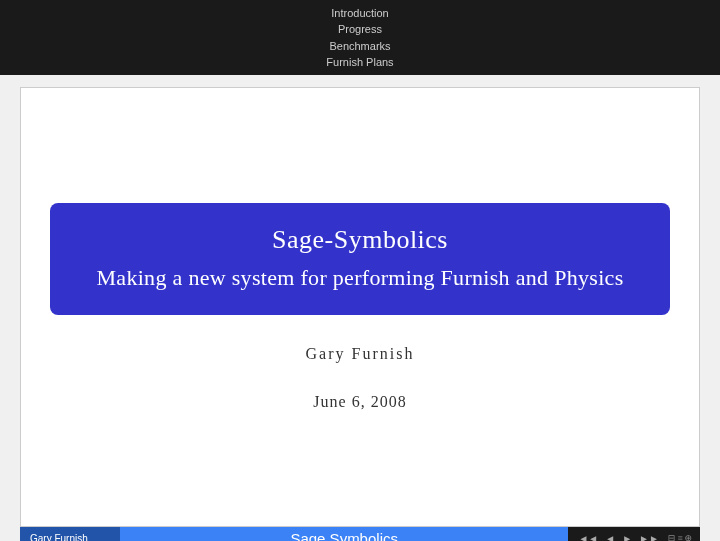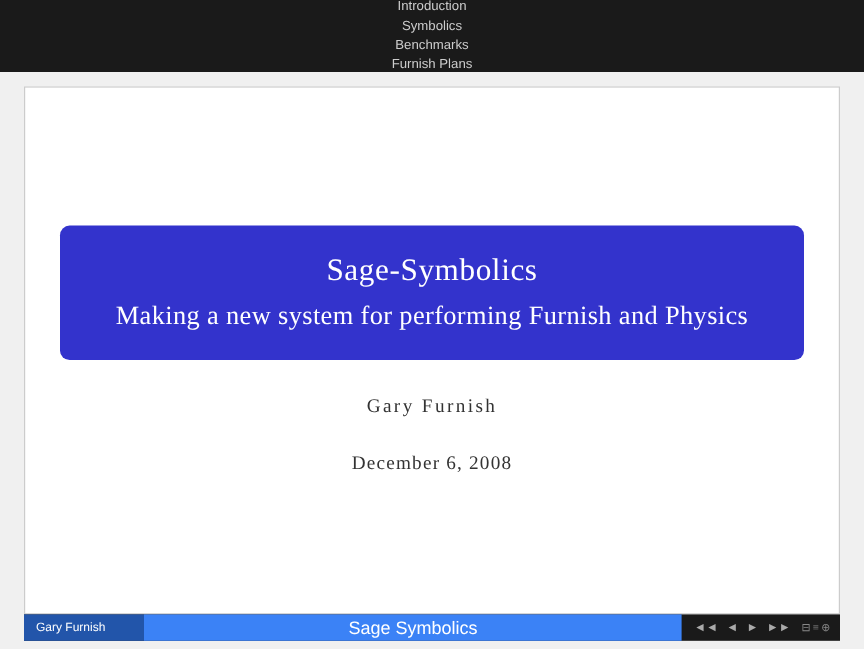--- a/index.html
+++ b/index.html
@@ -10,21 +10,21 @@
       background: #f0f0f0;
       font-family: 'Georgia', 'Times New Roman', serif;
       overflow: hidden;
       position: relative;
     }
 
     
     .top-bar {
       background: #1a1a1a;
       width: 100%;
-      height: 60px;
+      height: 75px;
       display: flex;
       justify-content: center;
       align-items: center;
     }
 
     .nav-links {
       display: flex;
       flex-direction: column;
       align-items: center;
       gap: 2px;
@@ -154,36 +154,36 @@
       color: #888888;
       font-size: 9px;
     }
   </style>
 </head>
 <body>
 
 <div class="top-bar">
   <div class="nav-links">
     <span>Introduction</span>
-    <span>Symbolics</span>
+    <span>Progress</span>
     <span>Benchmarks</span>
     <span>Furnish Plans</span>
   </div>
 </div>
 
 <div class="slide-area">
 
   <div class="title-box">
     <div class="main-title">Sage-Symbolics</div>
     <div class="subtitle">Making a new system for performing Furnish and Physics</div>
   </div>
 
   <div class="author">Gary Furnish</div>
 
-  <div class="date">December 6, 2008</div>
+  <div class="date">June 6, 2008</div>
 </div>
 
 <div class="bottom-bar">
   <div class="bottom-left">Gary Furnish</div>
   <div class="bottom-center">Sage Symbolics</div>
   <div class="bottom-right">
     <span class="nav-btn">◄◄</span>
     <span class="nav-btn">◄</span>
     <span class="nav-btn">►</span>
     <span class="nav-btn">►►</span>

